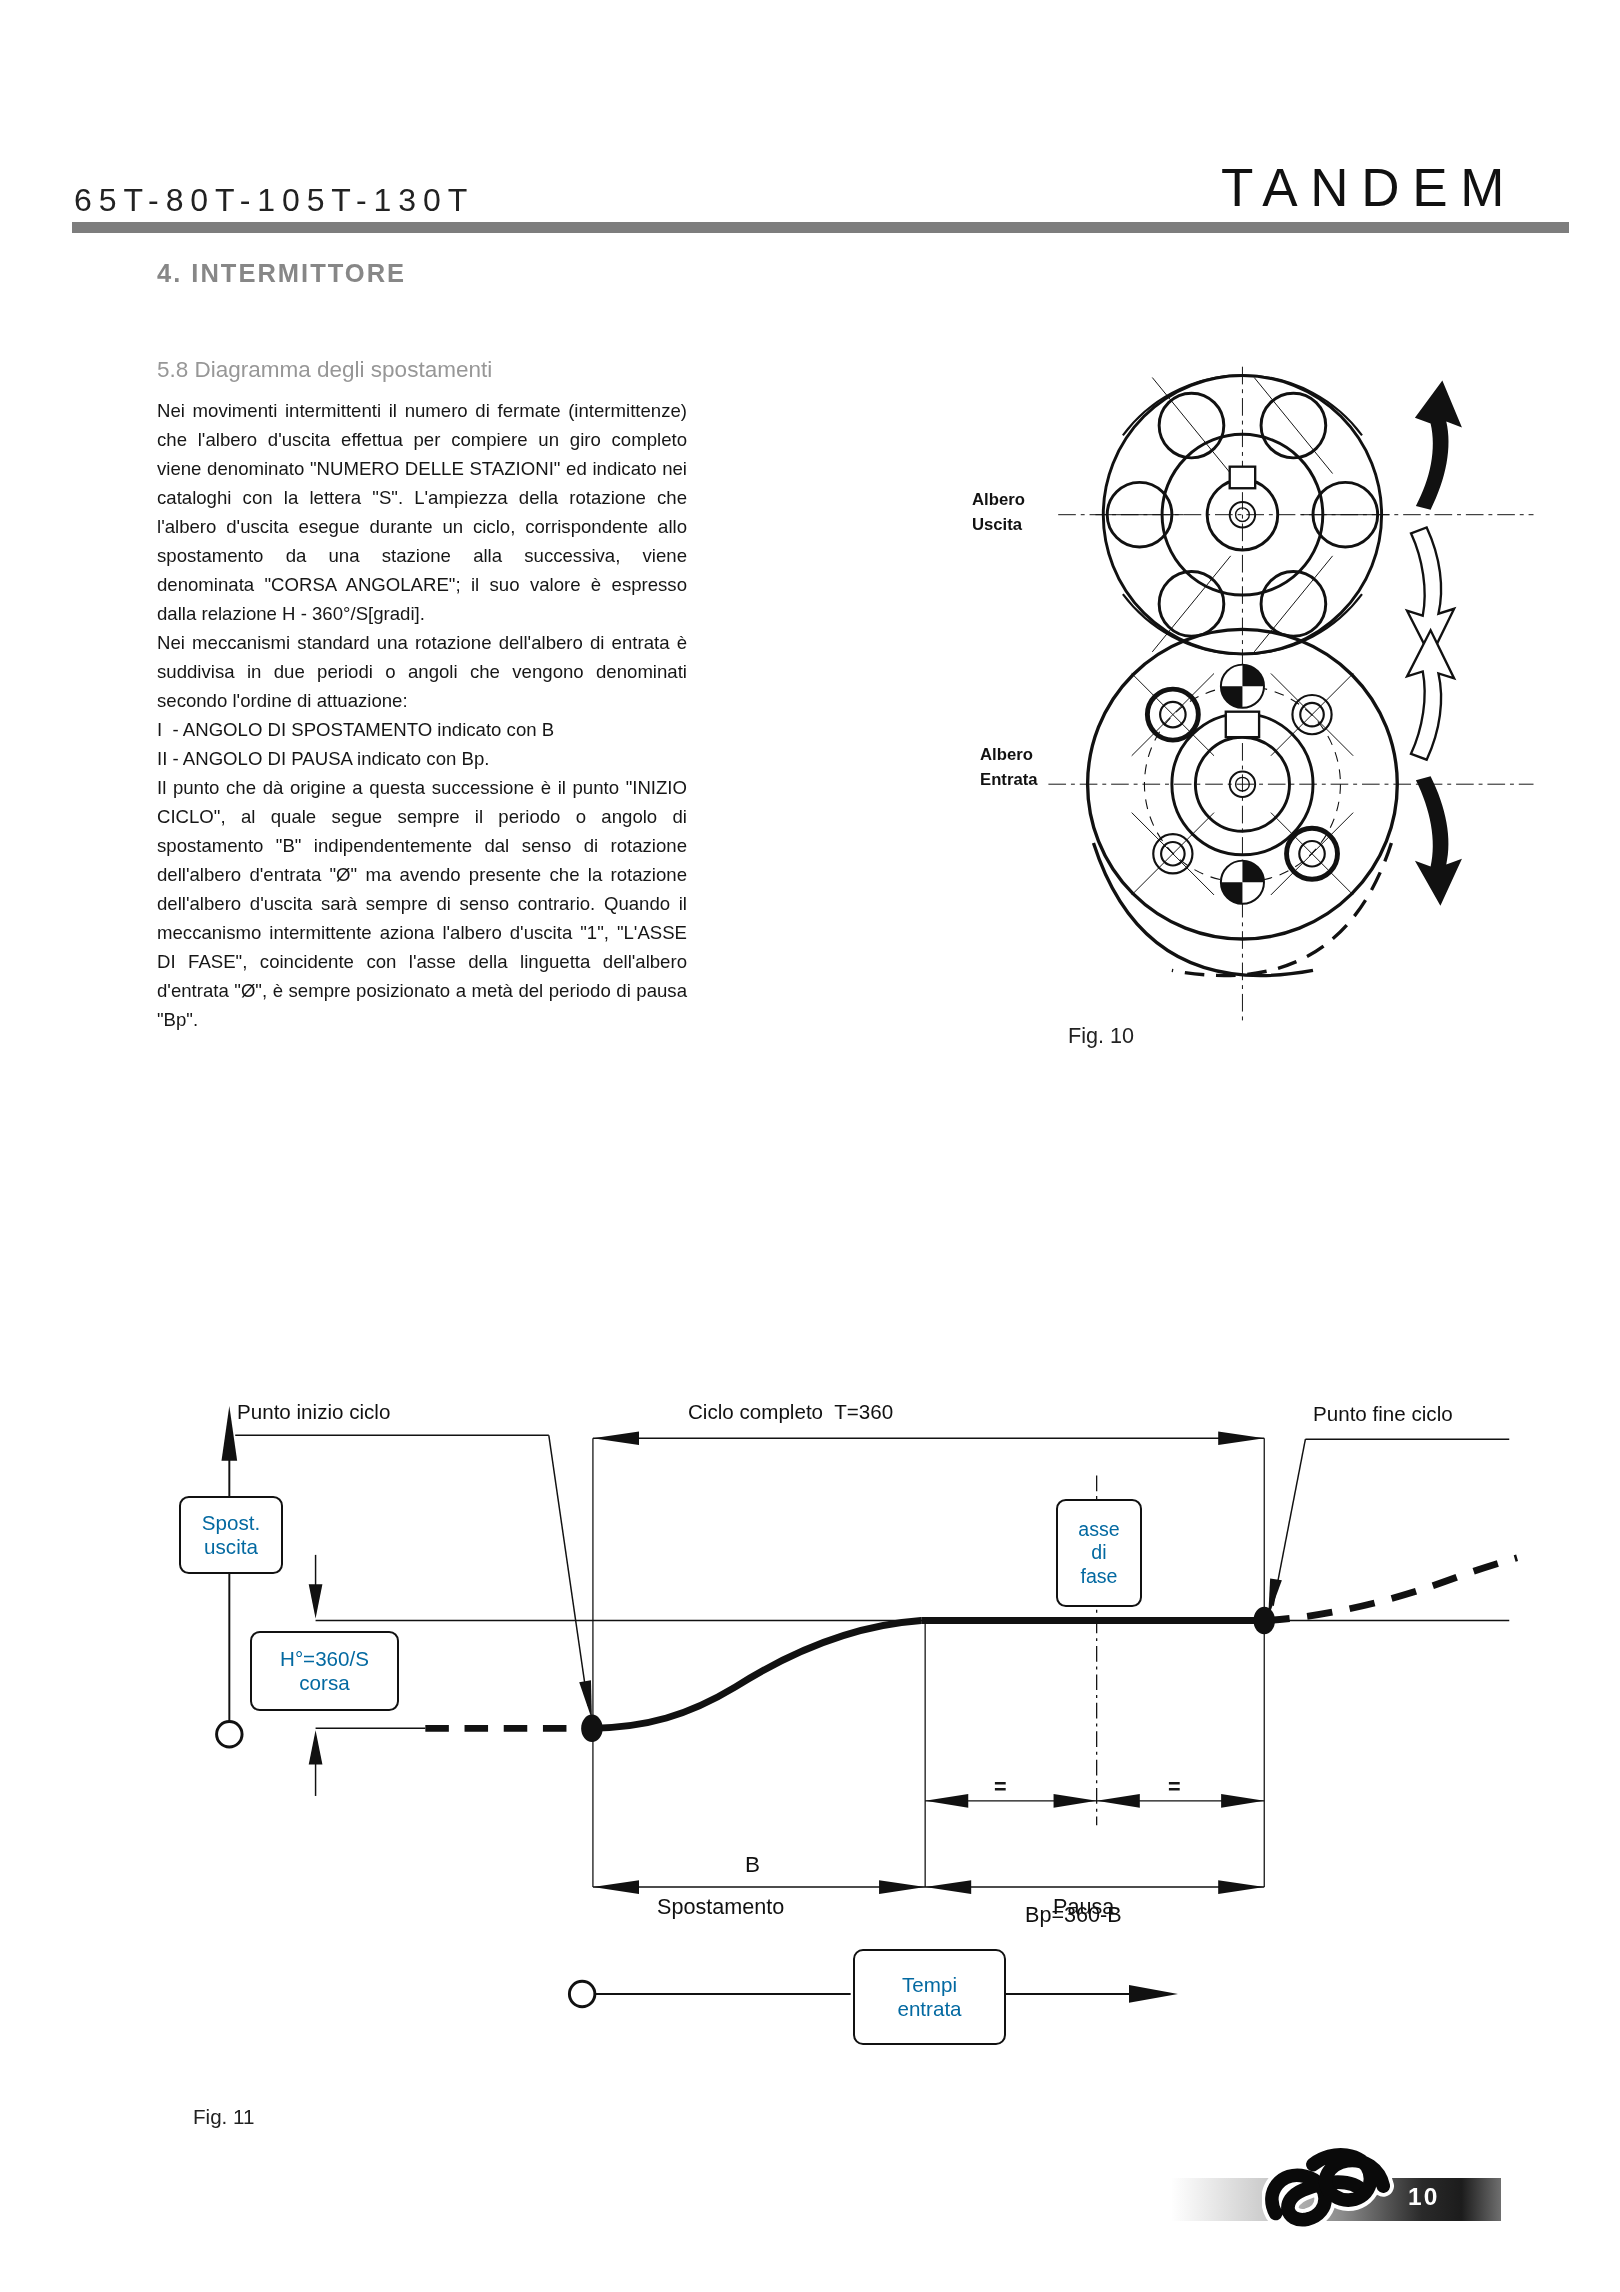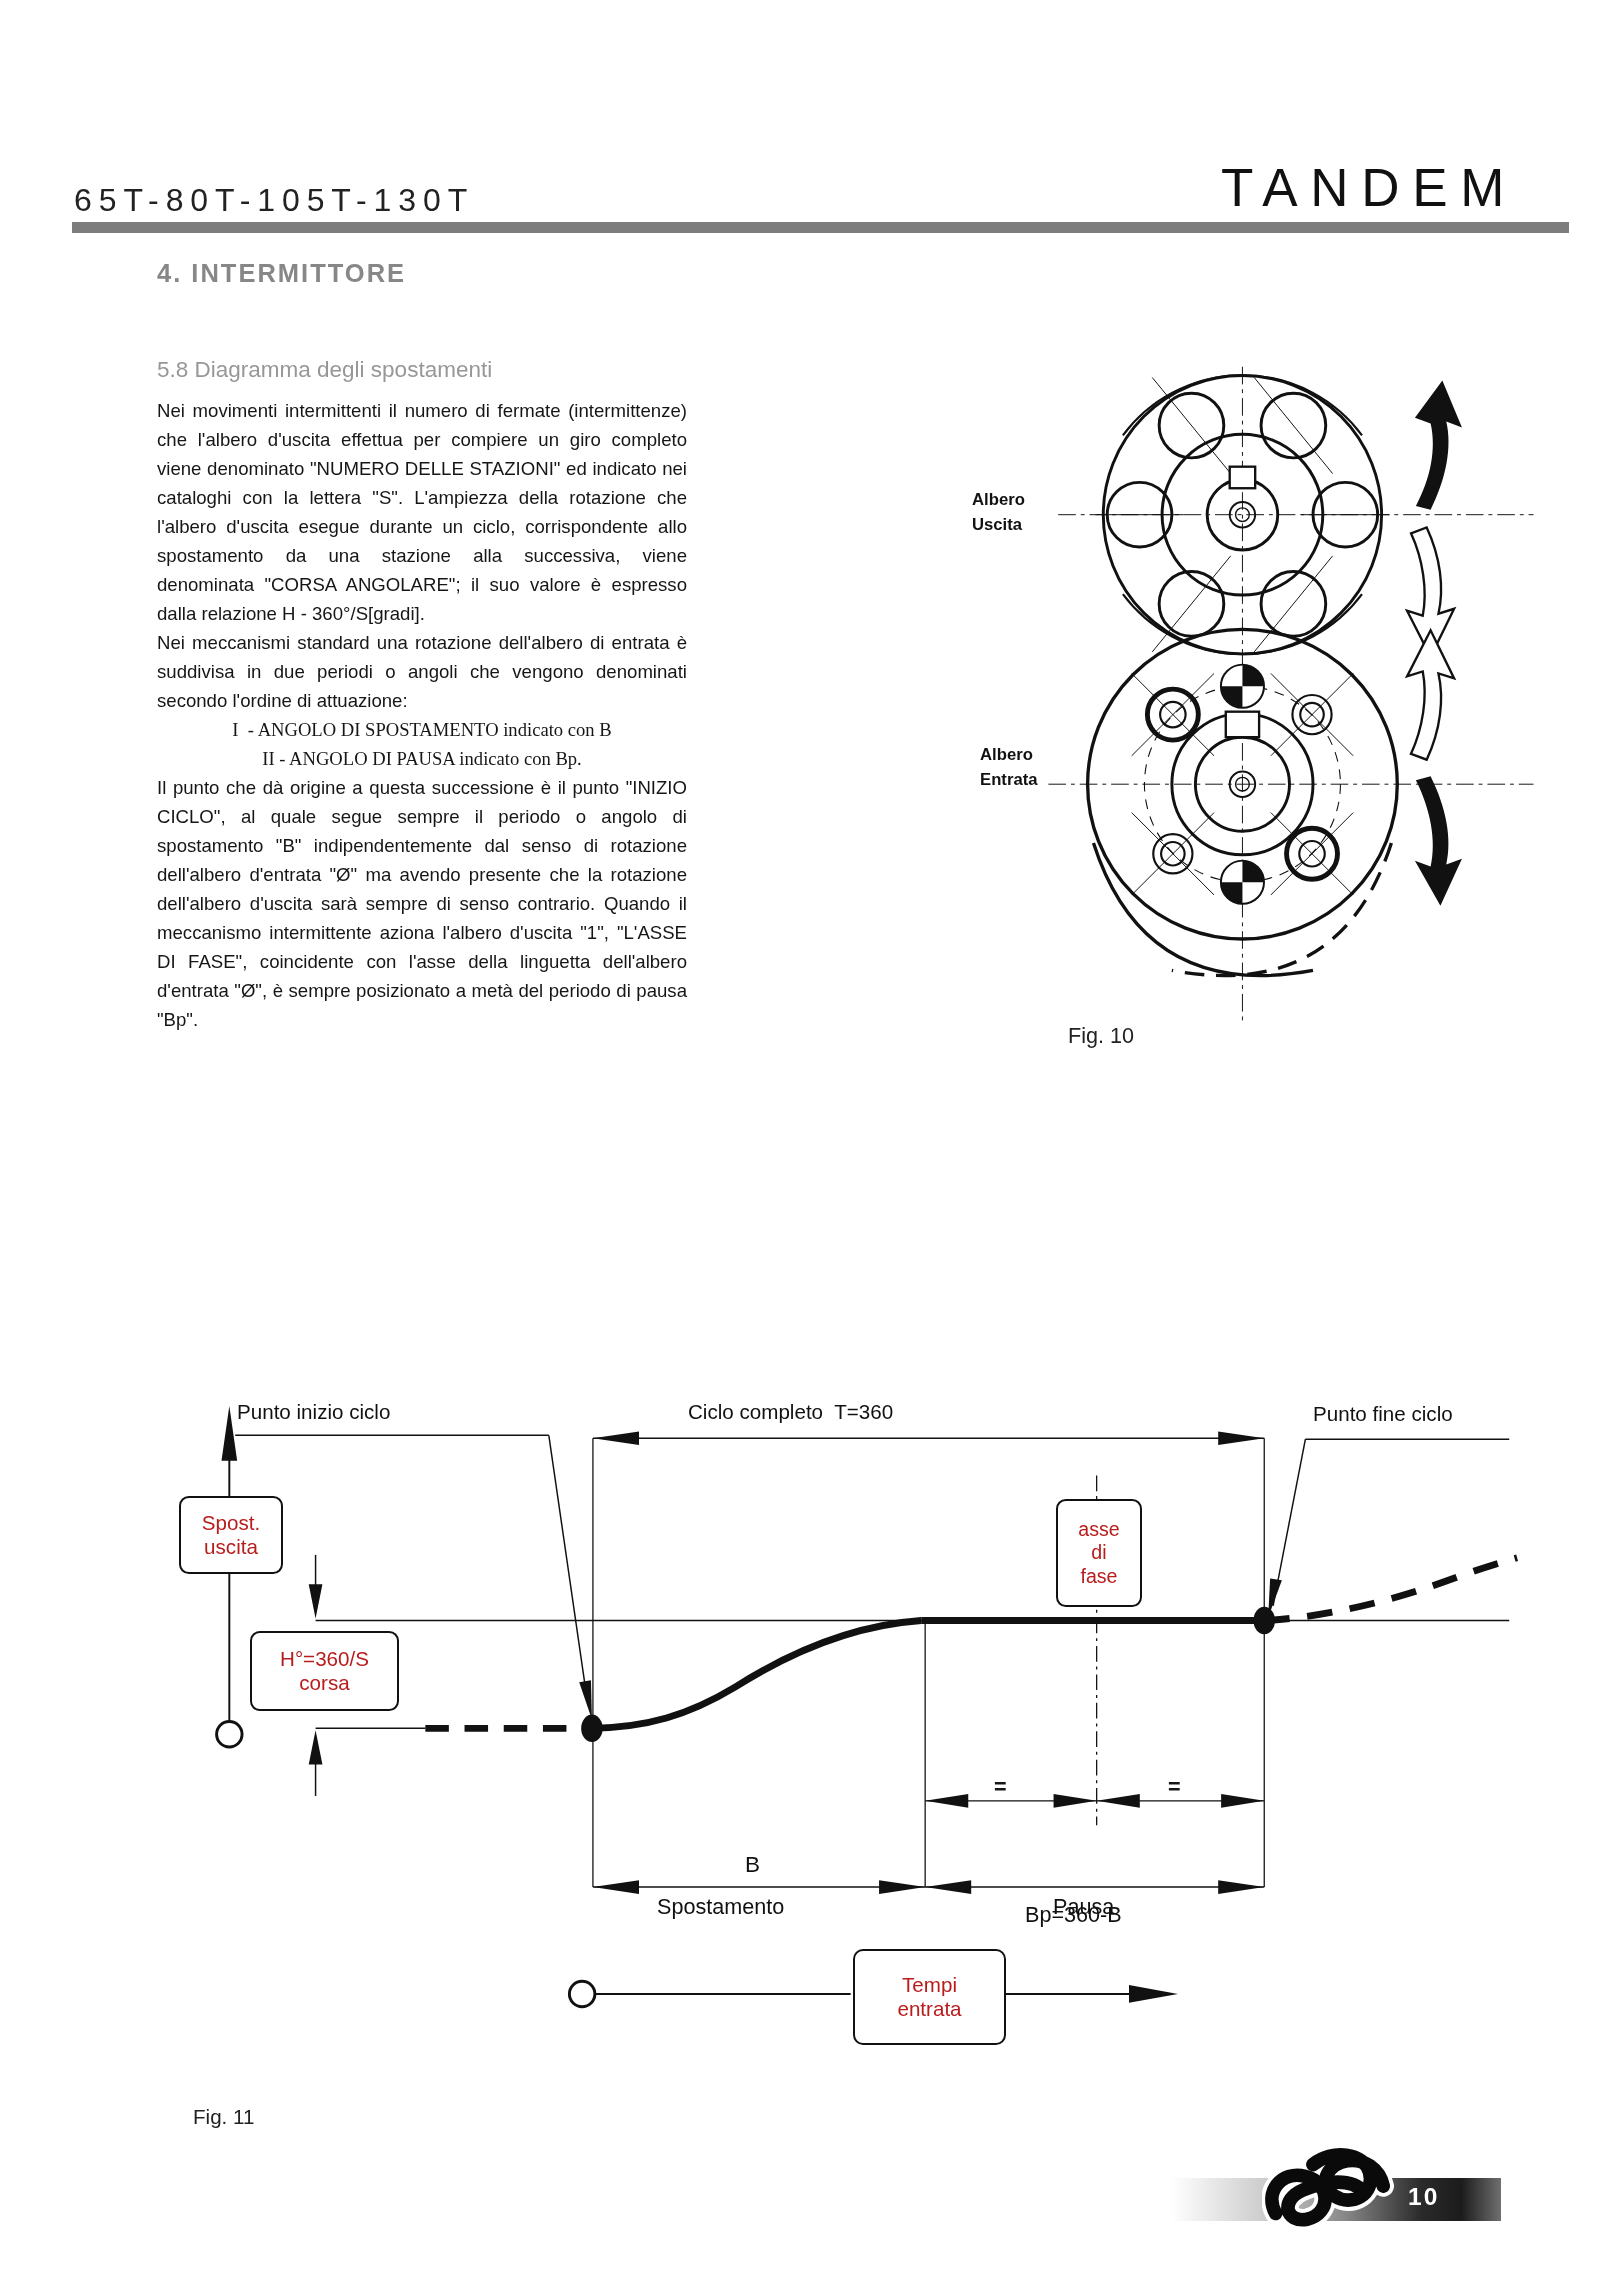--- a/index.html
+++ b/index.html
@@ -9,29 +9,29 @@
   
   .models{left:74px;top:182px;font-size:32px;letter-spacing:6.9px;color:#222;font-weight:400;}
   .brand{left:1221px;top:157px;font-size:53px;letter-spacing:12.7px;color:#111;font-weight:400;transform:scaleY(1.02);}
   .hrule{left:72px;top:222px;width:1497px;height:10.8px;background:#7d7d7d;}
   
   .sec-title{left:157px;top:259px;font-size:25.5px;font-weight:700;letter-spacing:2px;color:#878787;}
   .sub-title{left:157px;top:357px;font-size:22.5px;color:#979797;}
   
   .bodycol{left:157px;top:396px;width:530px;font-size:18.6px;line-height:29px;color:#161616;}
   .bodycol p{margin:0;text-align:justify;}
-  .bodycol .li{white-space:pre-wrap;text-align:center;font-family:Liberation Serif, serif;}
+  .bodycol .li{white-space:pre-wrap;text-align:left;}
   
   .figlab{font-size:16.7px;font-weight:600;line-height:24.5px;color:#111;}
   .caption{font-size:21.6px;color:#222;margin-top:43px;}
   
   .dlab{font-size:20.6px;color:#111;white-space:pre;}
   .dlab-b{font-size:22.5px;}
   .box{border:2px solid #111;border-radius:9.8px;background:#fff;display:flex;flex-direction:column;
-       align-items:center;justify-content:center;font-size:20.6px;line-height:1.18;color:#b91c1c;text-align:center;}
+       align-items:center;justify-content:center;font-size:20.6px;line-height:1.18;color:#0369a1;text-align:center;}
   .eq{font-size:21.6px;font-weight:700;}
   
   .fbar{left:1171px;top:2178px;width:330px;height:43px;
         background:linear-gradient(90deg,#ffffff 0%,#c9c9c9 30%,#8a8a8a 52%,#2a2a2a 76%,#1c1c1c 88%,#6f6f6f 100%);}
   .pagenum{left:1408px;top:2183px;font-size:24.5px;font-weight:700;color:#ffffff;letter-spacing:2px;}
   svg{display:block;}
 </style>
 </head>
 <body>
 

